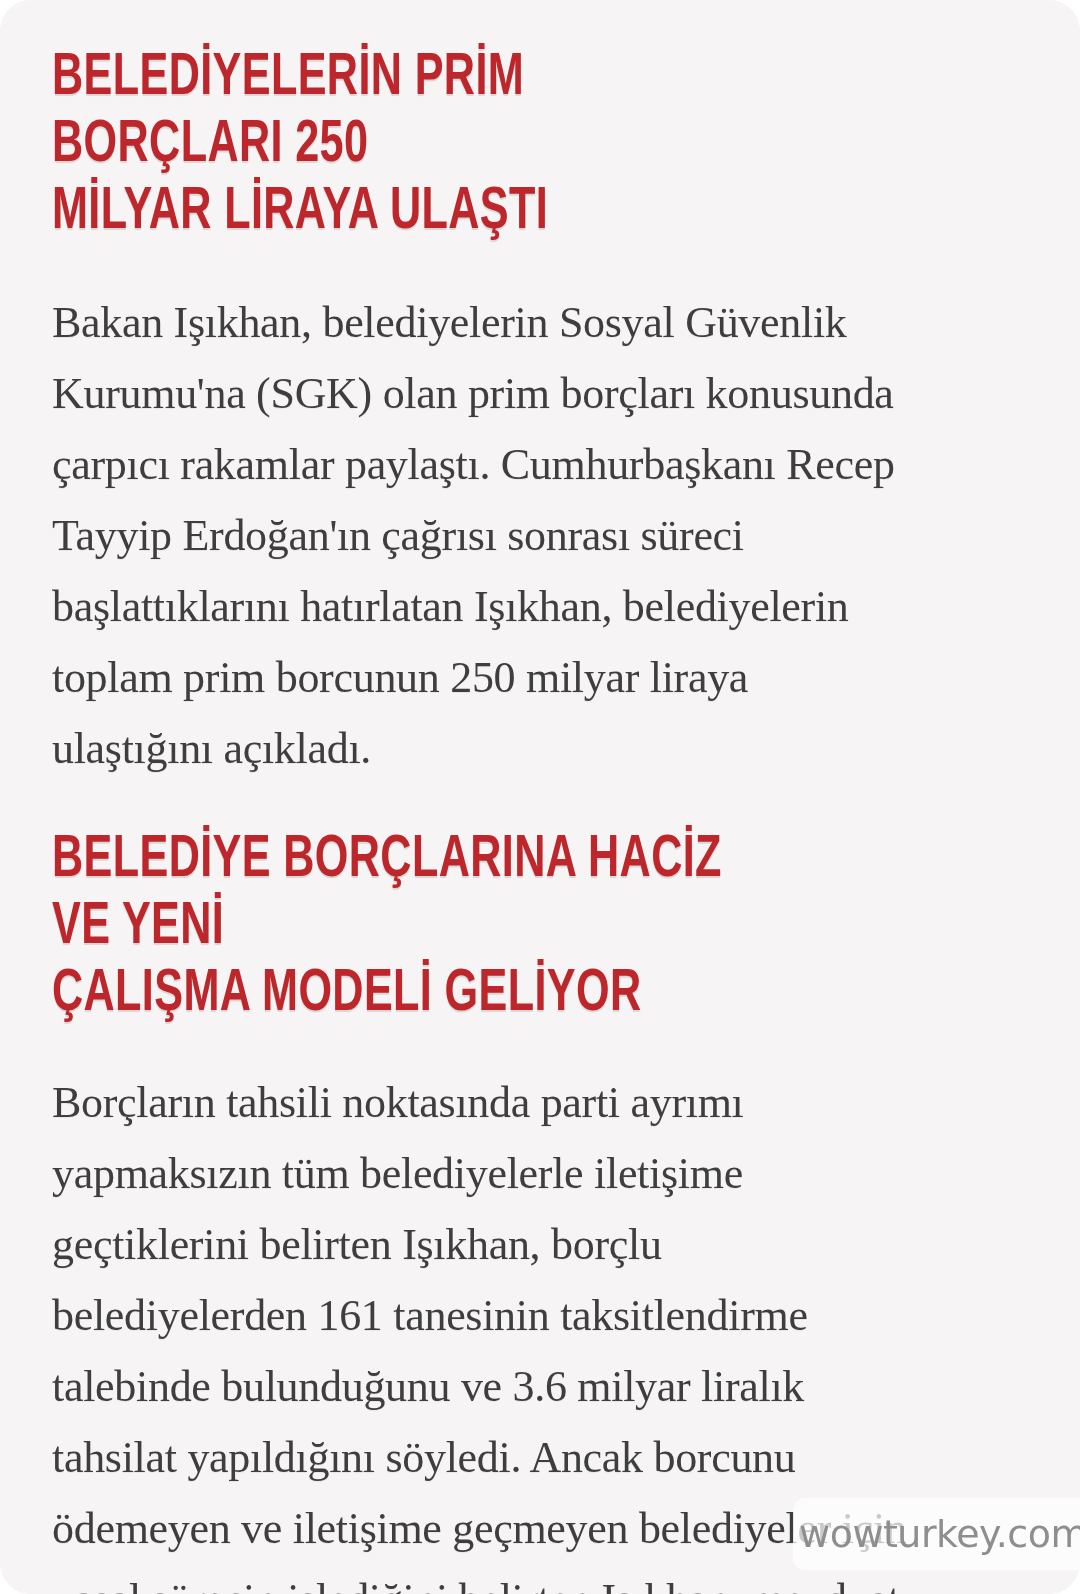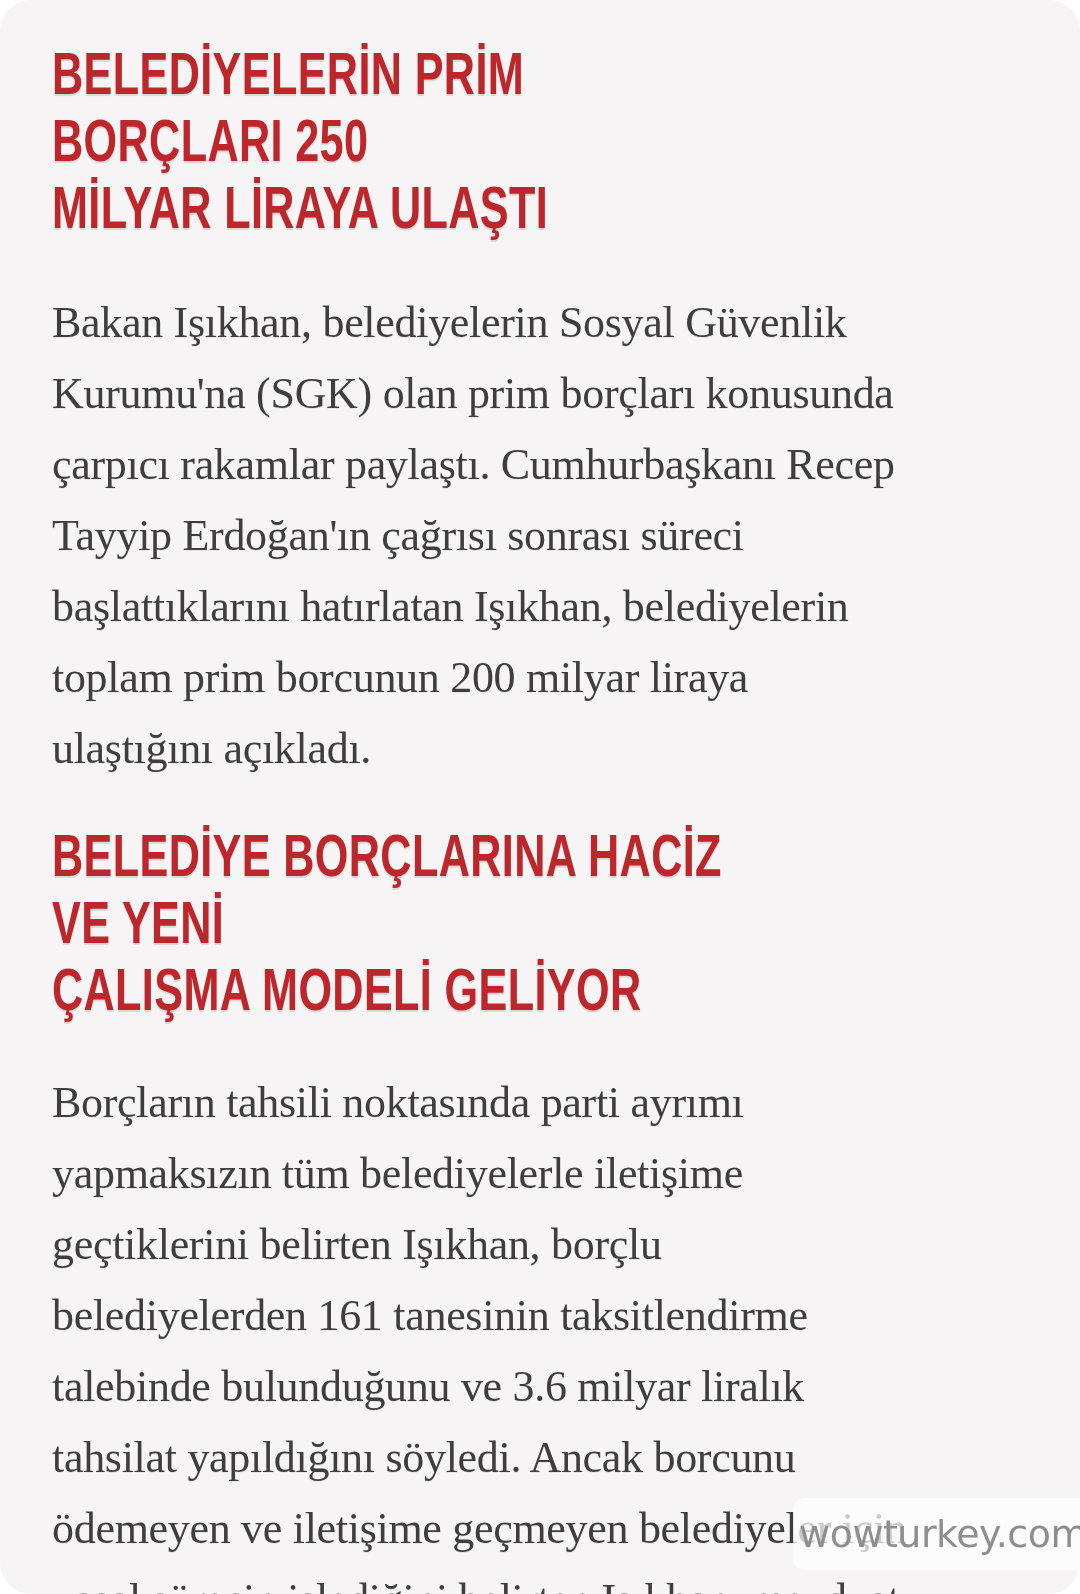--- a/index.html
+++ b/index.html
@@ -64,21 +64,21 @@
 
 <div class="screen">
   <article class="article">
     <h1 class="headline headline-1">BELEDİYELERİN PRİM BORÇLARI 250
 MİLYAR LİRAYA ULAŞTI</h1>
     <p class="bodytext paragraph-1">Bakan Işıkhan, belediyelerin Sosyal Güvenlik
 Kurumu'na (SGK) olan prim borçları konusunda
 çarpıcı rakamlar paylaştı. Cumhurbaşkanı Recep
 Tayyip Erdoğan'ın çağrısı sonrası süreci
 başlattıklarını hatırlatan Işıkhan, belediyelerin
-toplam prim borcunun 200 milyar liraya
+toplam prim borcunun 250 milyar liraya
 ulaştığını açıkladı.</p>
     <h2 class="headline headline-2">BELEDİYE BORÇLARINA HACİZ VE YENİ
 ÇALIŞMA MODELİ GELİYOR</h2>
     <p class="bodytext paragraph-2">Borçların tahsili noktasında parti ayrımı
 yapmaksızın tüm belediyelerle iletişime
 geçtiklerini belirten Işıkhan, borçlu
 belediyelerden 161 tanesinin taksitlendirme
 talebinde bulunduğunu ve 3.6 milyar liralık
 tahsilat yapıldığını söyledi. Ancak borcunu
 ödemeyen ve iletişime geçmeyen belediyeler için

